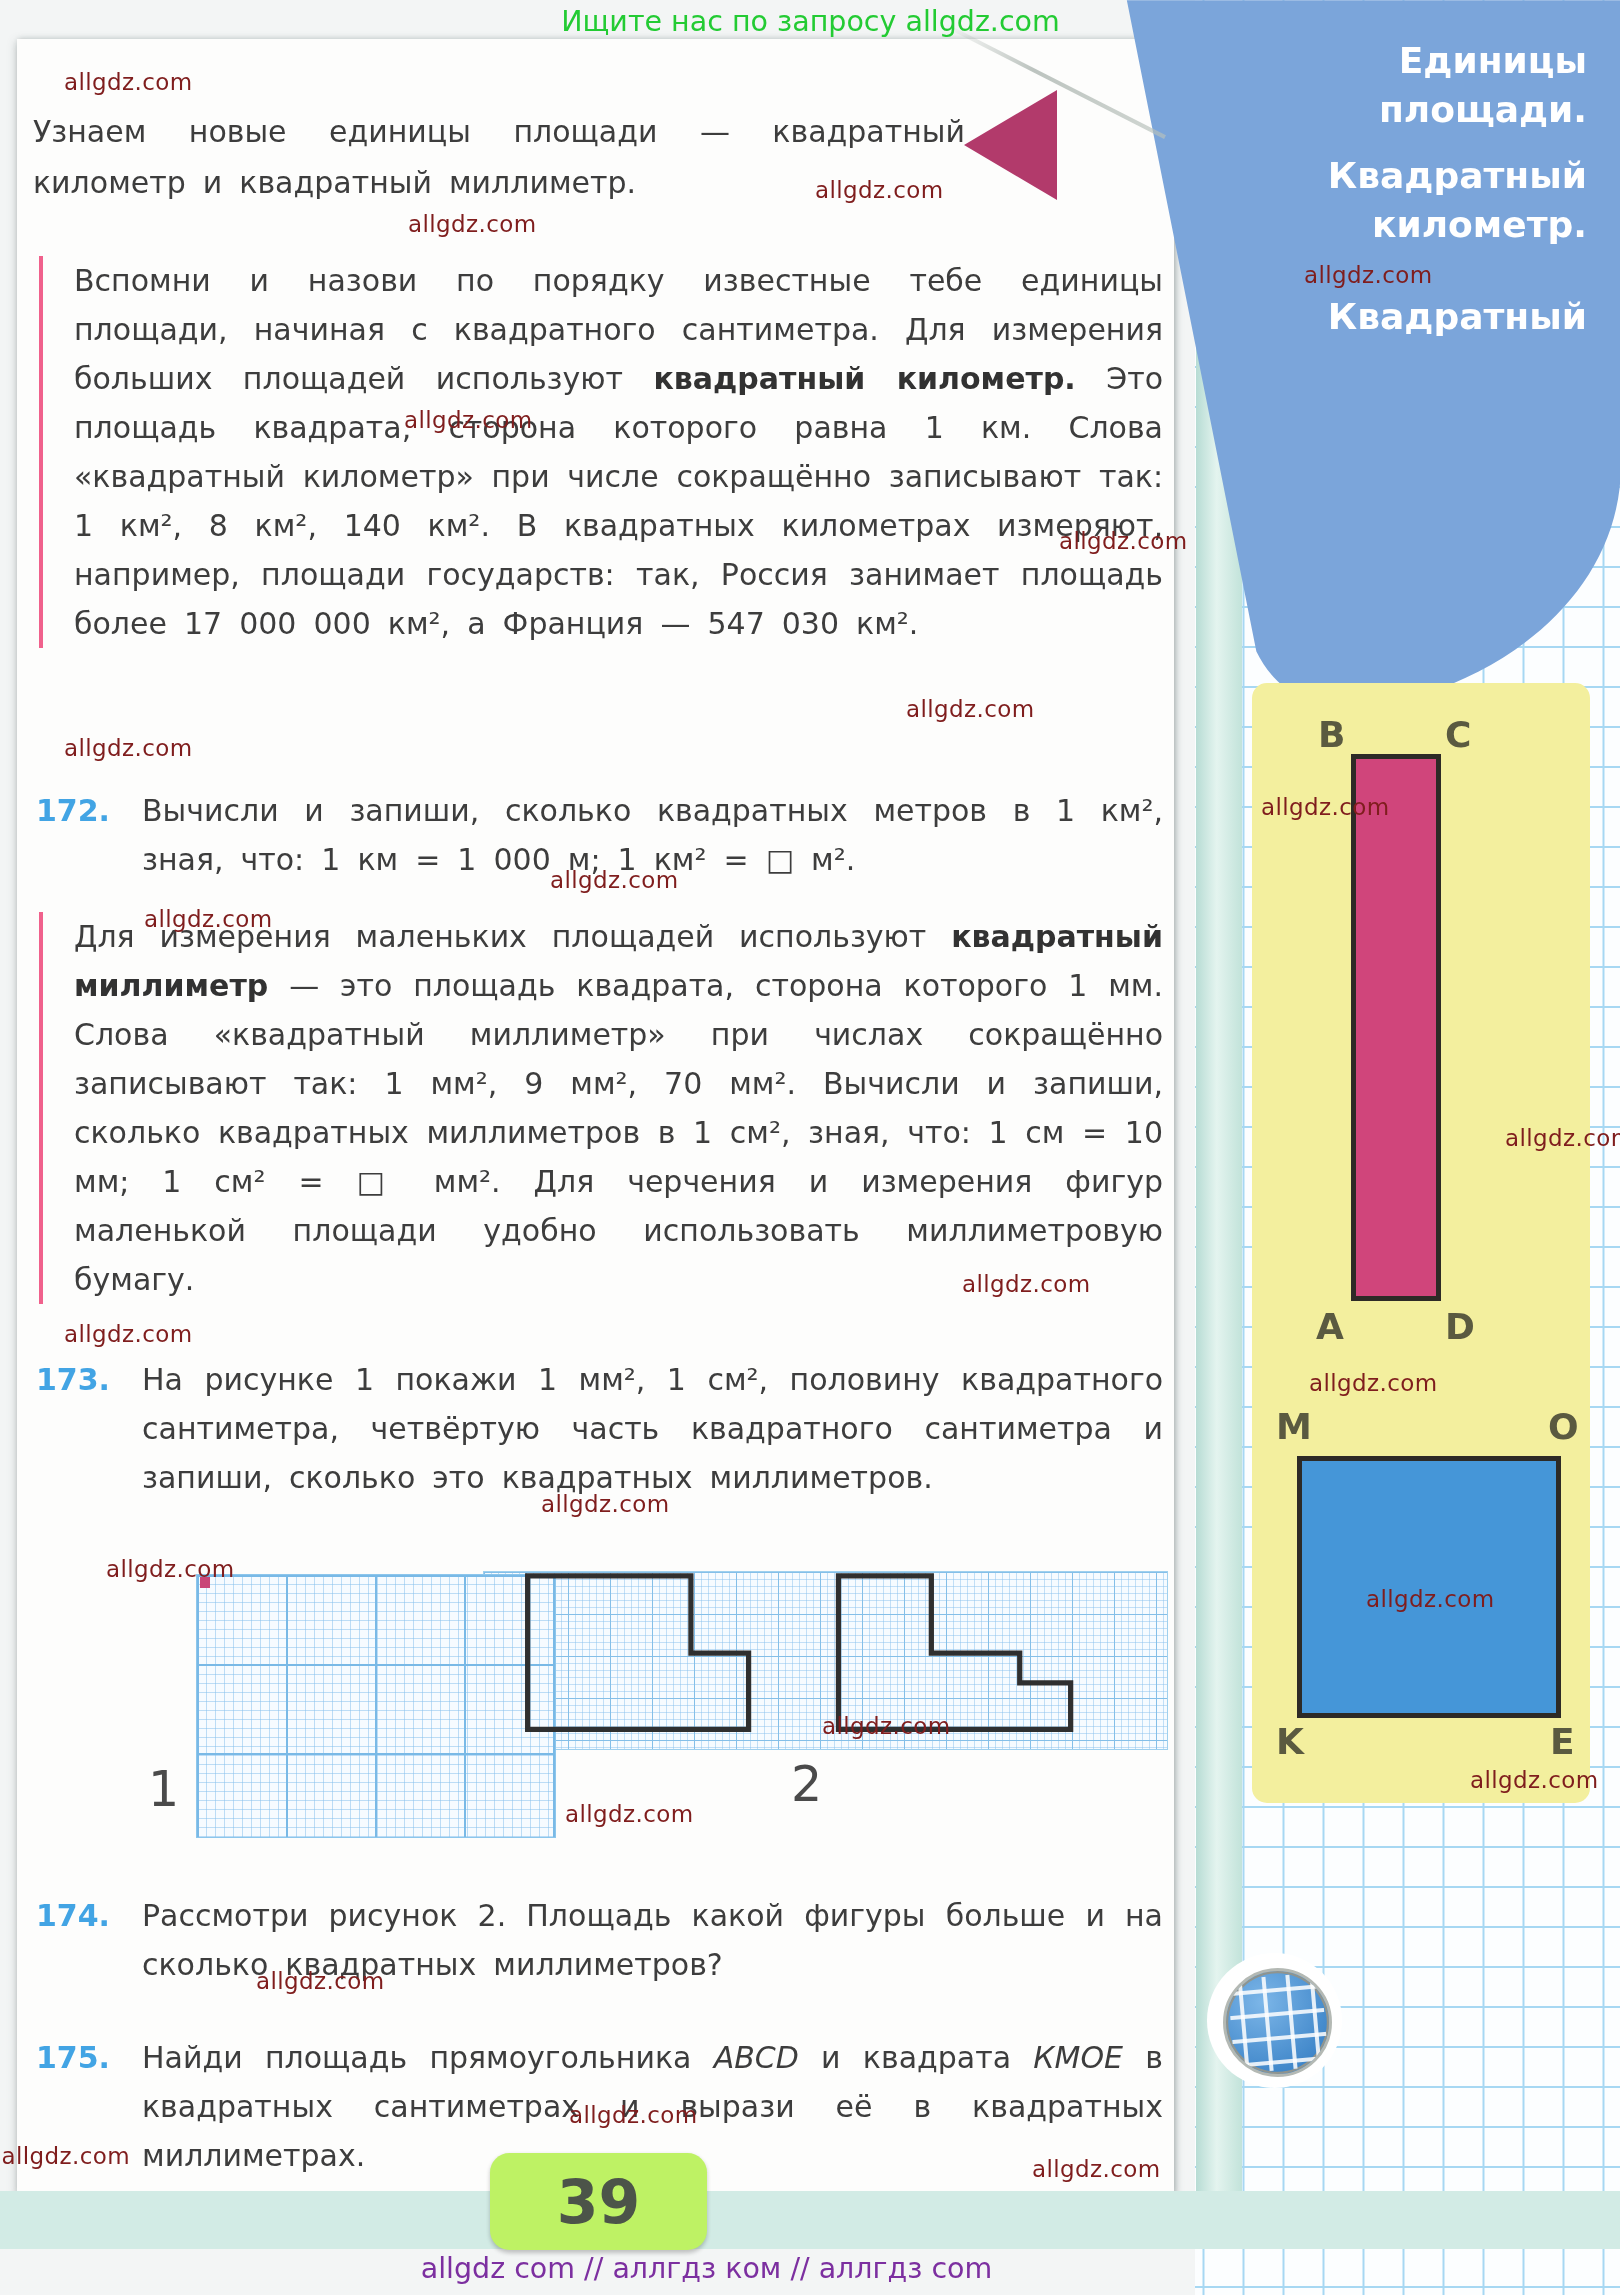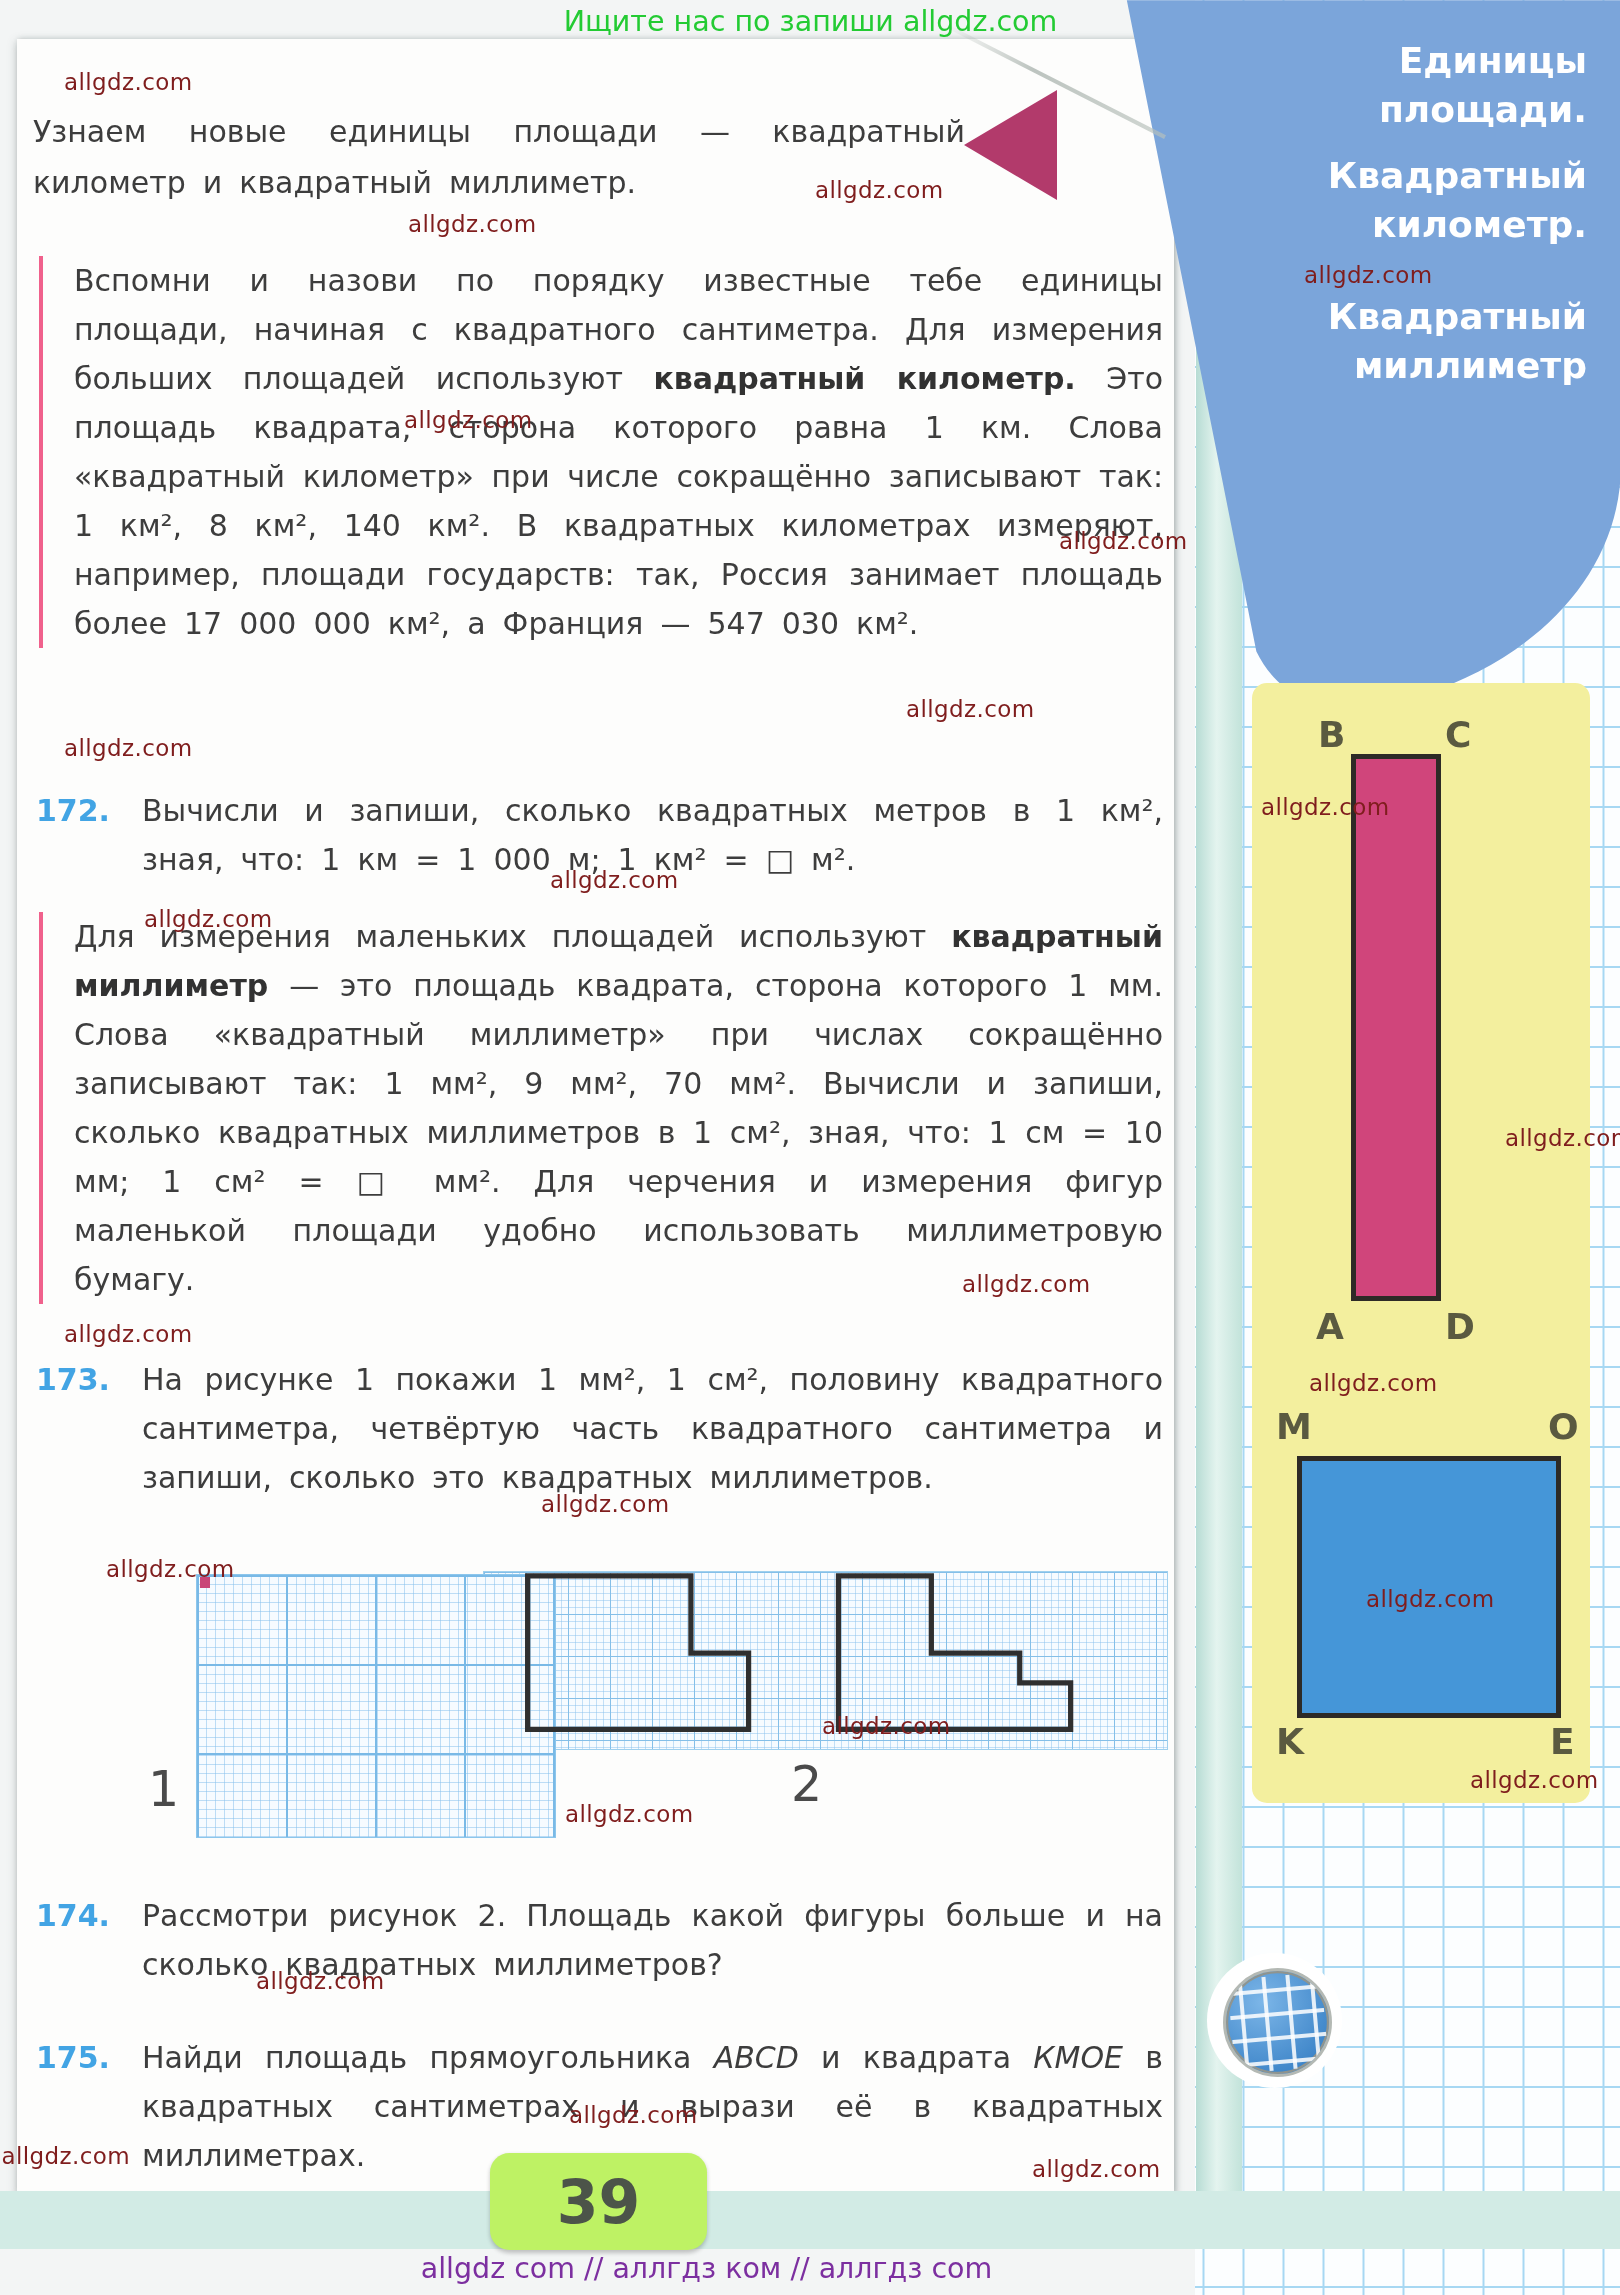--- a/index.html
+++ b/index.html
@@ -158,29 +158,28 @@
 <div class="graph-paper"></div>
 <div class="spine-stripe"></div>
 
 <div class="page"></div>
 <div class="fold-shadow"></div>
 
 <svg class="corner-svg" width="1621" height="794" viewBox="0 0 2165 1060">
   <path d="M1505,0 L2165,0 L2165,620 C2165,765 2052,878 1902,927 C1798,961 1716,948 1678,870 Z" fill="#7ba5da"></path>
 </svg>
 
-<div class="promo">Ищите нас по запиши allgdz.com</div>
+<div class="promo">Ищите нас по запросу allgdz.com</div>
 
 <div class="sidebar-title">
   <div>Единицы</div>
   <div>площади.</div>
   <div class="gap-s">Квадратный</div>
   <div>километр.</div>
   <div class="gap-l">Квадратный</div>
-  <div>миллиметр</div>
 </div>
 
 <div class="intro">Узнаем новые единицы площади — квадратный километр и квадратный миллиметр.</div>
 <div class="arrow-left"></div>
 
 <div class="block" style="top:256px">
   <span>Вспомни и назови по порядку известные тебе единицы площади, начиная с квадратного сантиметра. Для измерения больших площадей используют </span><b>квадратный километр.</b><span> Это площадь квадрата, сторона которого равна 1 км. Слова «квадратный километр» при числе сокращённо записывают так: 1 км², 8 км², 140 км². В квадратных километрах измеряют, например, площади государств: так, Россия занимает площадь более 17 000 000 км², а Франция — 547 030 км².</span>
 </div>
 
 <div class="task" style="top:786px">

